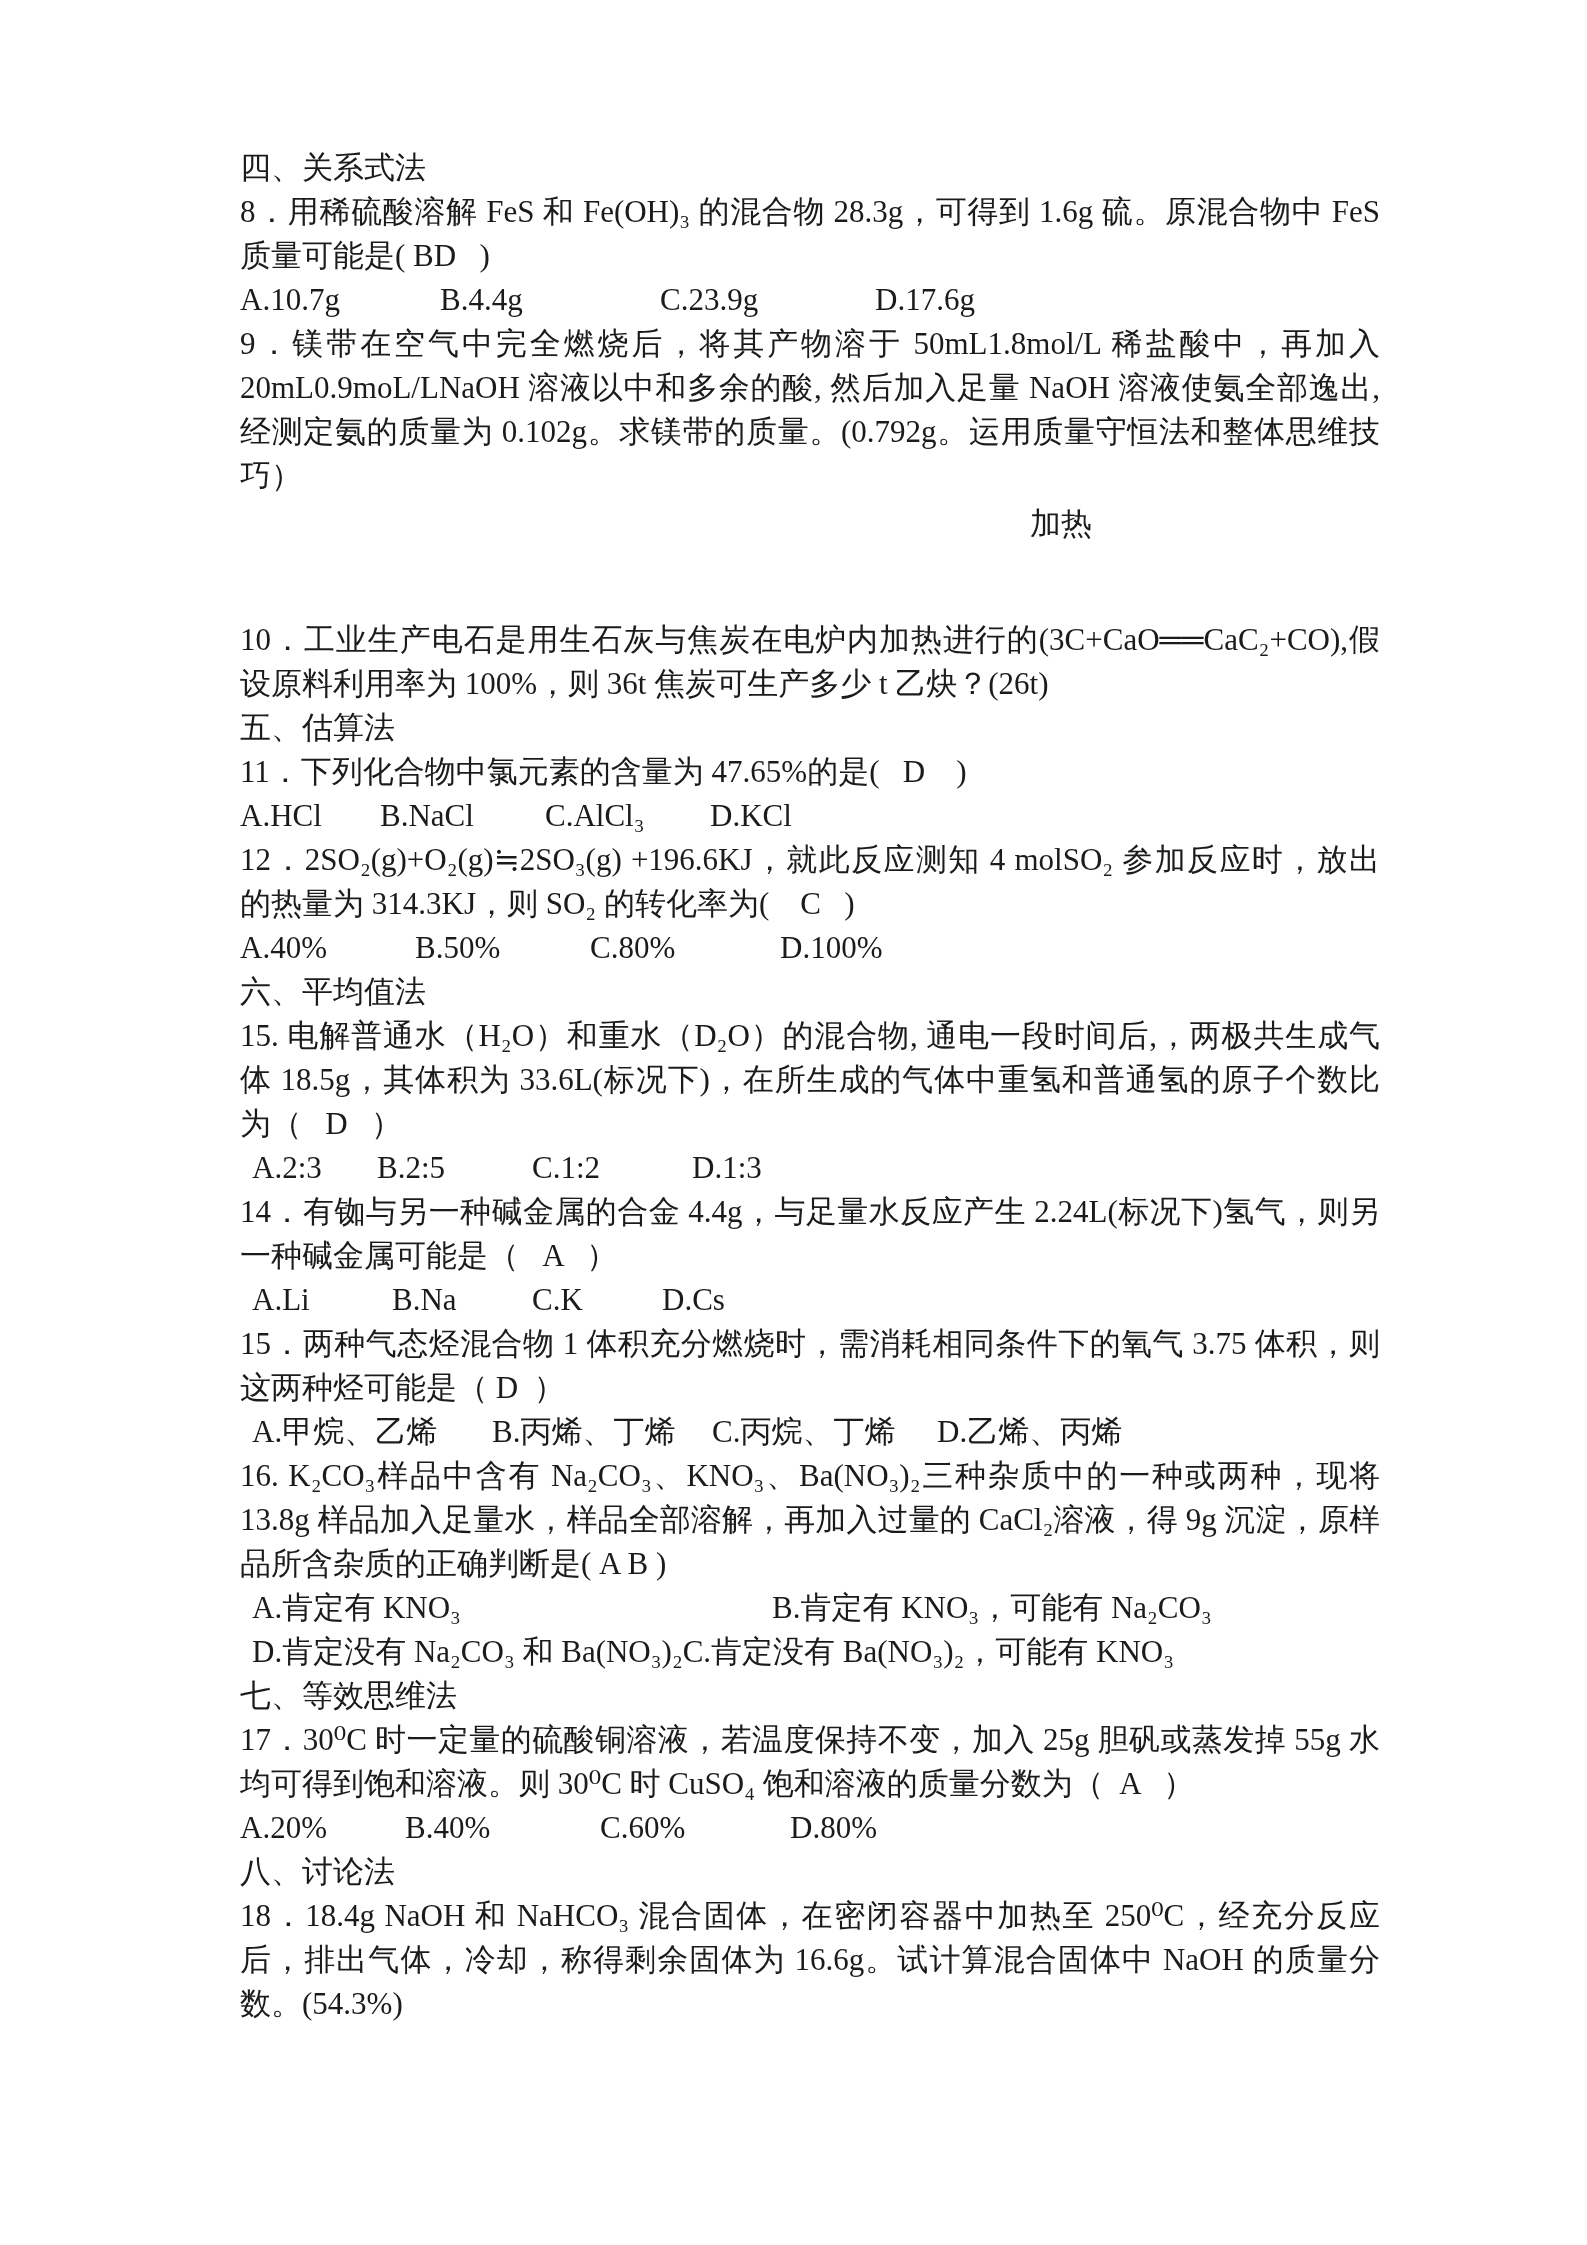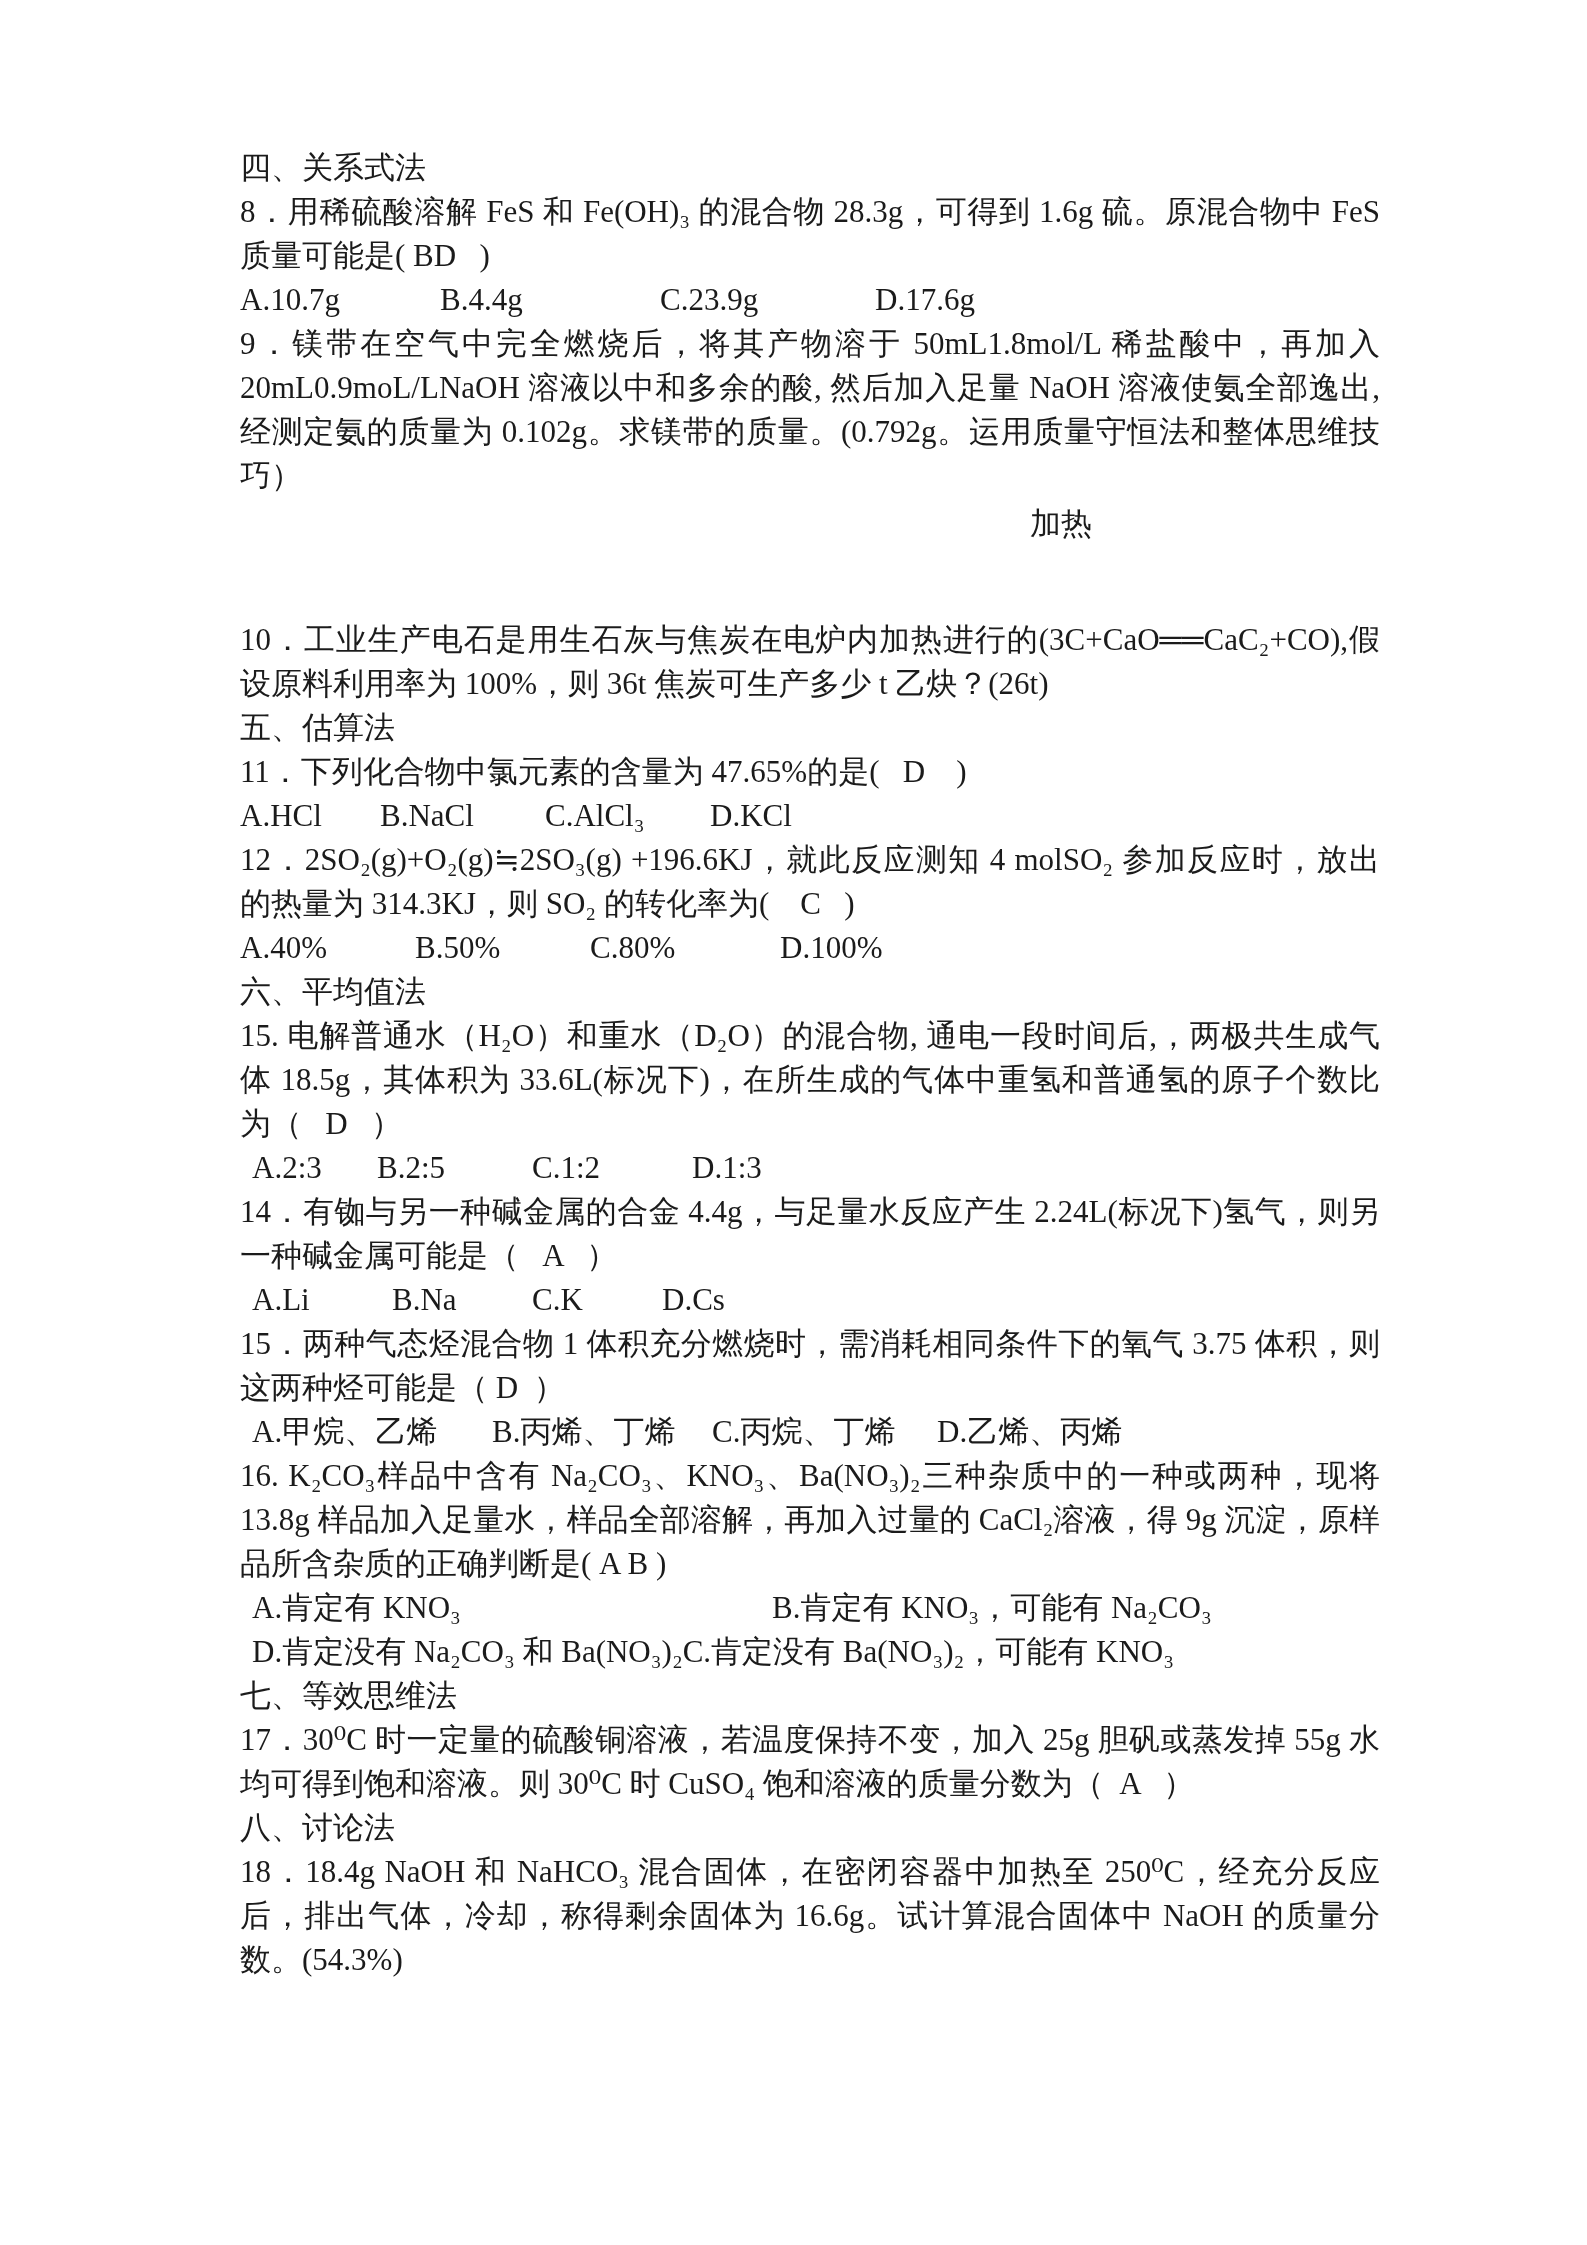--- a/index.html
+++ b/index.html
@@ -132,19 +132,25 @@
 
     <div class="opts indent">
       <span class="opt">D.肯定没有 Na₂CO₃ 和 Ba(NO₃)₂</span>
       <span class="opt" style="min-width:512px">C.肯定没有 Ba(NO₃)₂，可能有 KNO₃</span>
     </div>
 
     <div class="heading">七、等效思维法</div>
 
     <div class="para">17．30⁰C 时一定量的硫酸铜溶液，若温度保持不变，加入 25g 胆矾或蒸发掉 55g 水均可得到饱和溶液。则 30⁰C 时 CuSO₄ 饱和溶液的质量分数为（  A   ）</div>
 
+    <div class="opts">
+      <span class="opt" style="min-width:165px">A.20%</span>
+      <span class="opt" style="min-width:195px">B.40%</span>
+      <span class="opt" style="min-width:190px">C.60%</span>
+      <span class="opt">D.80%</span>
+    </div>
 
     <div class="heading">八、讨论法</div>
 
     <div class="para">18．18.4g NaOH 和 NaHCO₃ 混合固体，在密闭容器中加热至 250⁰C，经充分反应后，排出气体，冷却，称得剩余固体为 16.6g。试计算混合固体中 NaOH 的质量分数。(54.3%)</div>
 
   </div>
 </div>
 
 </body></html>

